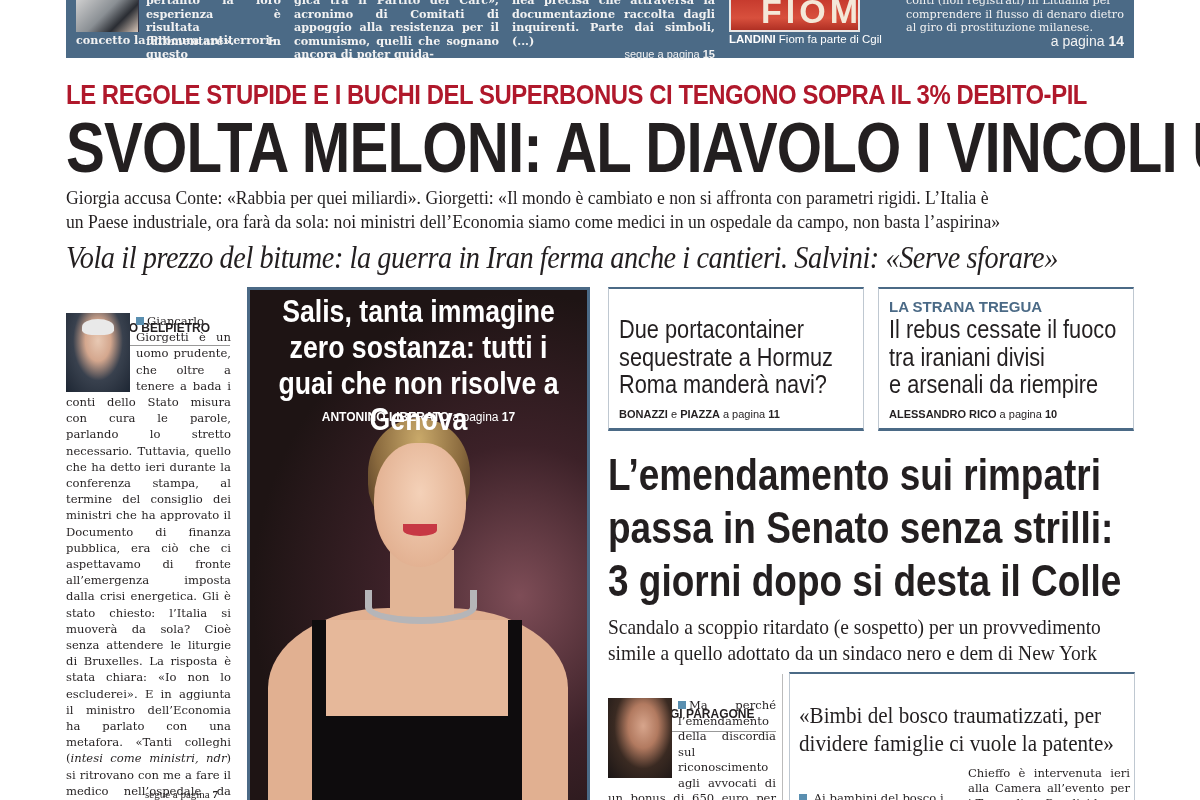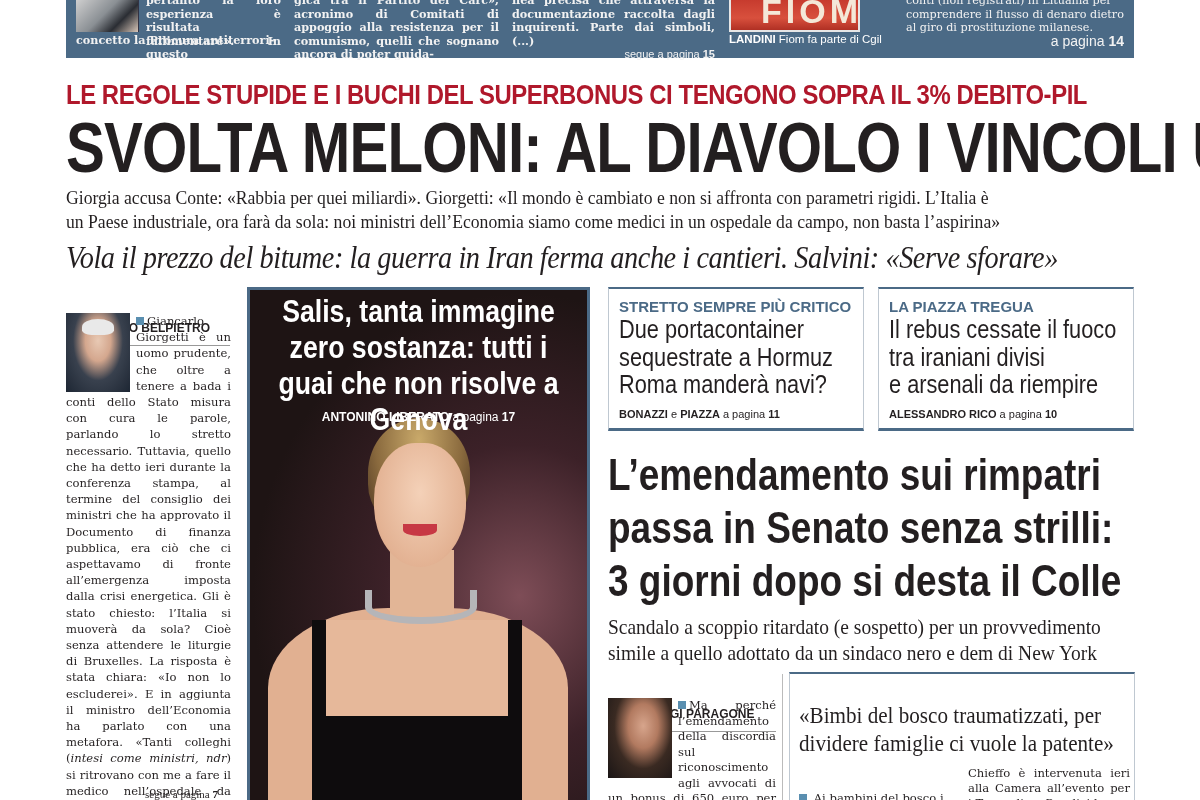--- a/index.html
+++ b/index.html
@@ -124,31 +124,30 @@
   <div class="woman-dress"></div>
   <div class="woman-neck"></div>
   <div class="woman-face"></div>
   <div class="woman-smile"></div>
   <div class="necklace"></div>
   <div class="photo-title">Salis, tanta immagine zero sostanza: tutti i guai che non risolve a Genova</div>
   <div class="photo-credit"><b>ANTONINO LIBERATO</b><span> a pagina </span><b>17</b></div>
 </div>
 
 <div class="box box1">
-  <div class="box-kicker">STRETTO SEMPRE PIÙ CRITICO</div>
   <div class="box-title">
     <div>Due portacontainer</div>
     <div>sequestrate a Hormuz</div>
     <div>Roma manderà navi?</div>
   </div>
   <div class="box-credit"><b>BONAZZI</b><span> e </span><b>PIAZZA</b><span> a pagina </span><b>11</b></div>
 </div>
 
 <div class="box box2">
-  <div class="box-kicker">LA PIAZZA TREGUA</div>
+  <div class="box-kicker">LA STRANA TREGUA</div>
   <div class="box-title">
     <div>Il rebus cessate il fuoco</div>
     <div>tra iraniani divisi</div>
     <div>e arsenali da riempire</div>
   </div>
   <div class="box-credit"><b>ALESSANDRO RICO</b><span> a pagina </span><b>10</b></div>
 </div>
 
 <div class="big2">
   <div>L’emendamento sui rimpatri</div>

